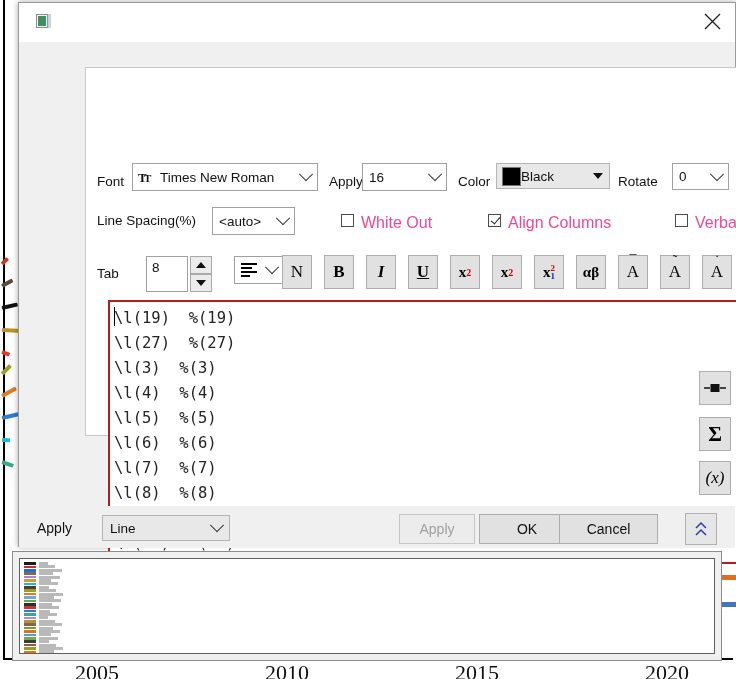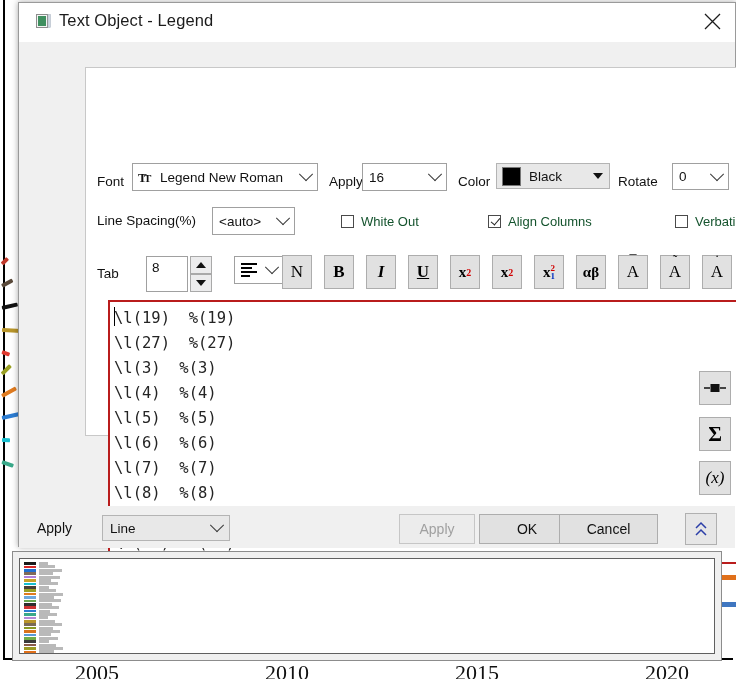--- a/index.html
+++ b/index.html
@@ -54,21 +54,21 @@
   }
   .combo .val{padding-left:6px;flex:1;white-space:nowrap;overflow:hidden;}
   .combo .arrow{width:22px;display:flex;align-items:center;justify-content:center;color:#444;font-size:10px;}
   .chev{width:9px;height:9px;border-right:1.6px solid #3a3a3a;border-bottom:1.6px solid #3a3a3a;transform:rotate(45deg) translate(-2px,-2px);}
 
   .combo.flat{background:#e8e8e8;border:1px solid #b4b4b4;}
   .tri-down{width:0;height:0;border-left:5px solid transparent;border-right:5px solid transparent;border-top:6px solid #111;}
 
   .swatch{width:17px;height:17px;background:#000;border:1px solid #777;margin-left:5px;}
 
-  .chk{position:absolute;display:flex;align-items:center;font-size:13px;color:#14532d;}
+  .chk{position:absolute;display:flex;align-items:flex-start;font-size:16px;color:#ec4899;}
   .chkbox{width:13px;height:13px;border:1px solid #4a4a4a;background:#fff;margin-right:7px;position:relative;box-sizing:border-box;}
   .chkbox.on:after{
     content:"";position:absolute;left:3.5px;top:0px;width:4px;height:8px;
     border-right:1.7px solid #222;border-bottom:1.7px solid #222;transform:rotate(40deg);
   }
 
   
   #tabnum{position:absolute;left:60px;top:188px;width:42px;height:36px;border:1px solid #a0a0a0;background:#fff;box-sizing:border-box;}
   #tabnum span{position:absolute;left:5px;top:3px;font-size:13.5px;color:#111;}
   .spin{position:absolute;left:104px;width:22px;height:18px;background:#ececed;border:1px solid #a9a9a9;box-sizing:border-box;display:flex;align-items:center;justify-content:center;}
@@ -175,57 +175,56 @@
 <div id="dialog">
 
   <div id="titlebar">
     <div id="title-icon">
       <svg width="15" height="15" viewBox="0 0 15 15">
         <rect x="0.5" y="0.5" width="11" height="13" fill="#f4f4f4" stroke="#8d8d8d"></rect>
         <rect x="2" y="2" width="8" height="10" fill="#3f8f5f"></rect>
         <rect x="12" y="0.5" width="2.5" height="13" fill="#cfd8e3" stroke="#a8b2bd" stroke-width="0.5"></rect>
       </svg>
     </div>
-    <div id="title-text">Text Object - Legend</div>
     <div id="close-btn">
       <svg width="17" height="17" viewBox="0 0 17 17">
         <path d="M1 1 L16 16 M16 1 L1 16" stroke="#1d1d1d" stroke-width="1.3" fill="none"></path>
       </svg>
     </div>
   </div>
 
 
   <div id="page">
 
     <div class="lbl" style="left:11px;top:106px;">Font</div>
     <div class="combo" id="font-combo" style="left:46px;top:95px;width:186px;height:28px;">
       <span style="margin-left:5px;display:inline-flex;">
         <svg width="16" height="14" viewBox="0 0 16 14">
           <text x="0" y="12" font-family="Liberation Serif, serif" font-size="13" font-weight="bold" fill="#111">T</text>
           <text x="6" y="12" font-family="Liberation Serif, serif" font-size="11" font-weight="bold" fill="#111">T</text>
         </svg>
       </span>
-      <span class="val">Legend New Roman</span>
+      <span class="val">Times New Roman</span>
       <span class="arrow">
           <i class="chev"></i>
         </span>
     </div>
 
     <div class="lbl" style="left:243px;top:106px;">Apply</div>
     <div class="combo" style="left:276px;top:95px;width:85px;height:28px;">
       <span class="val">16</span>
       <span class="arrow">
           <i class="chev"></i>
         </span>
     </div>
 
     <div class="lbl" style="left:372px;top:106px;">Color</div>
     <div class="combo flat" style="left:410px;top:95px;width:114px;height:26px;">
       <span class="swatch" id="color-swatch" style="background: rgb(0, 0, 0);"></span>
-      <span class="val" style="padding-left:8px;">Black</span>
+      <span class="val" style="padding-left:0;">Black</span>
       <span class="arrow">
           <i class="tri-down"></i>
         </span>
     </div>
 
     <div class="lbl" style="left:532px;top:106px;">Rotate</div>
     <div class="combo" style="left:586px;top:95px;width:57px;height:27px;">
       <span class="val">0</span>
       <span class="arrow">
           <i class="chev"></i>

